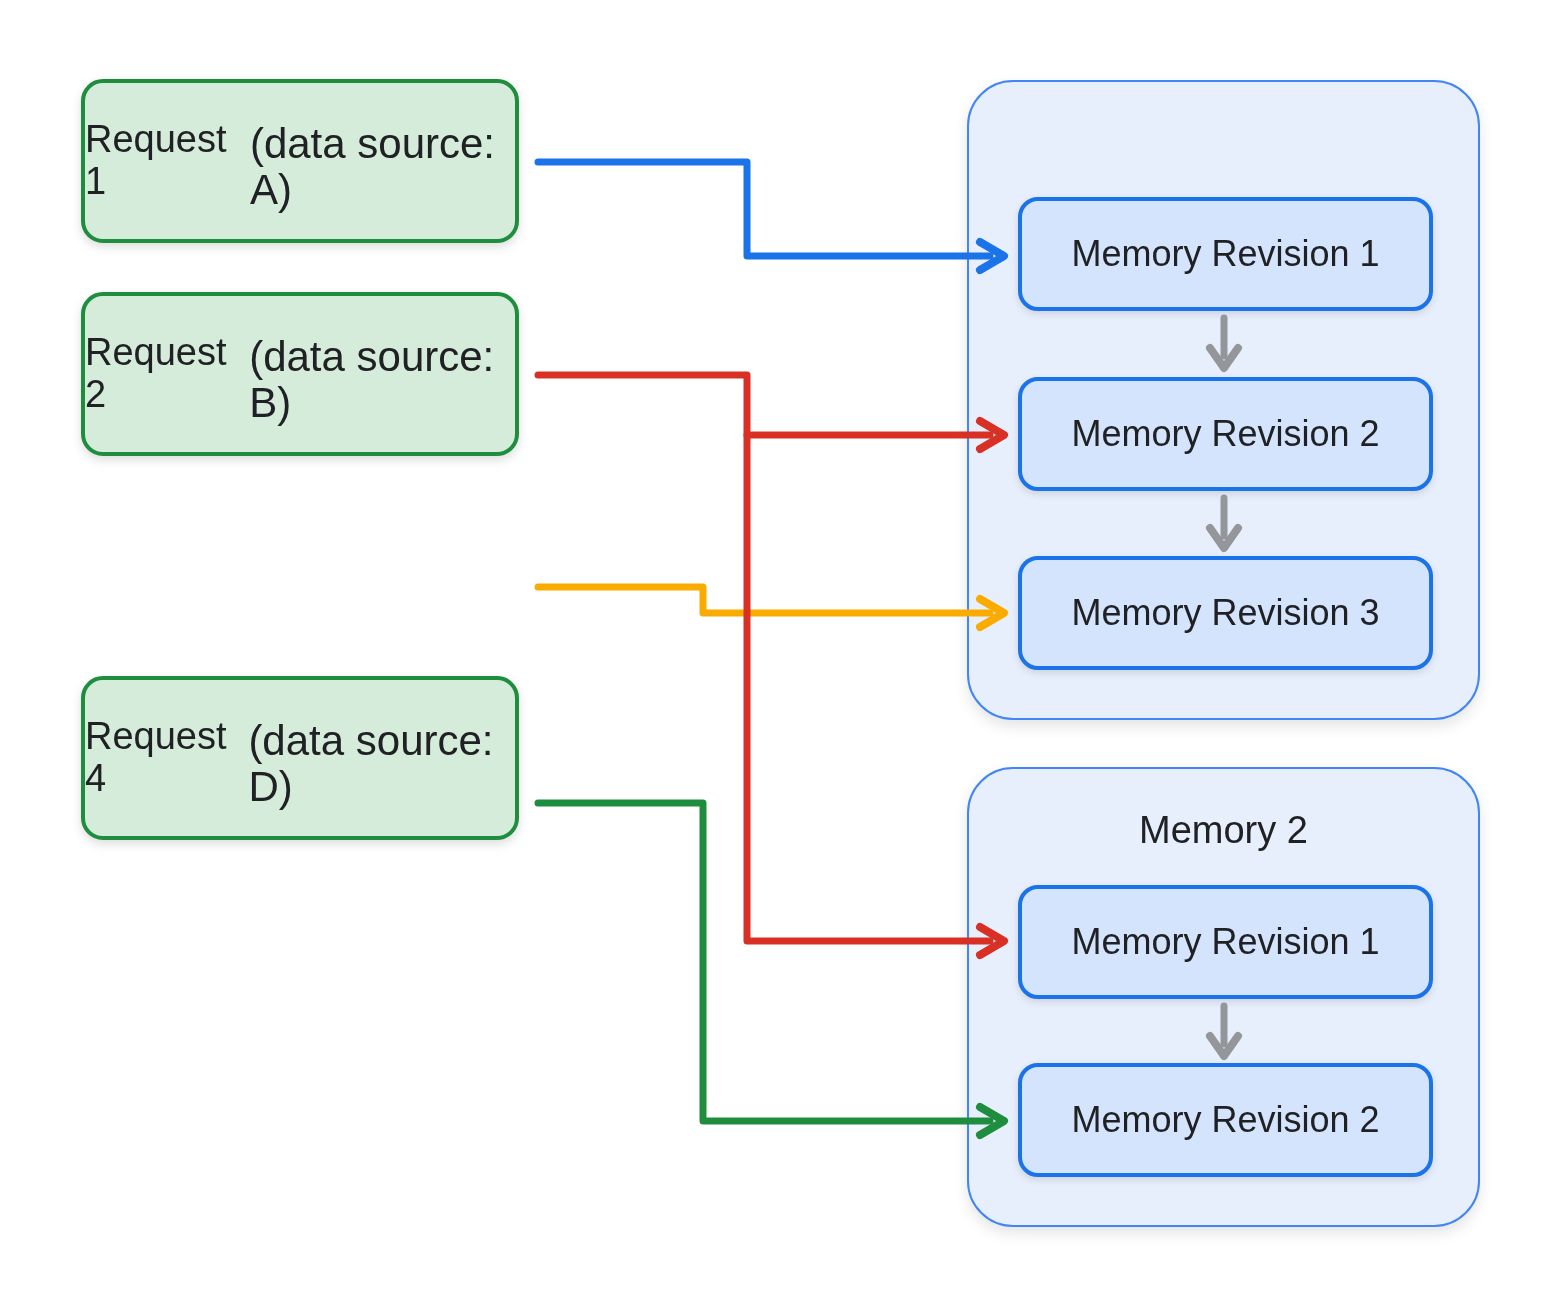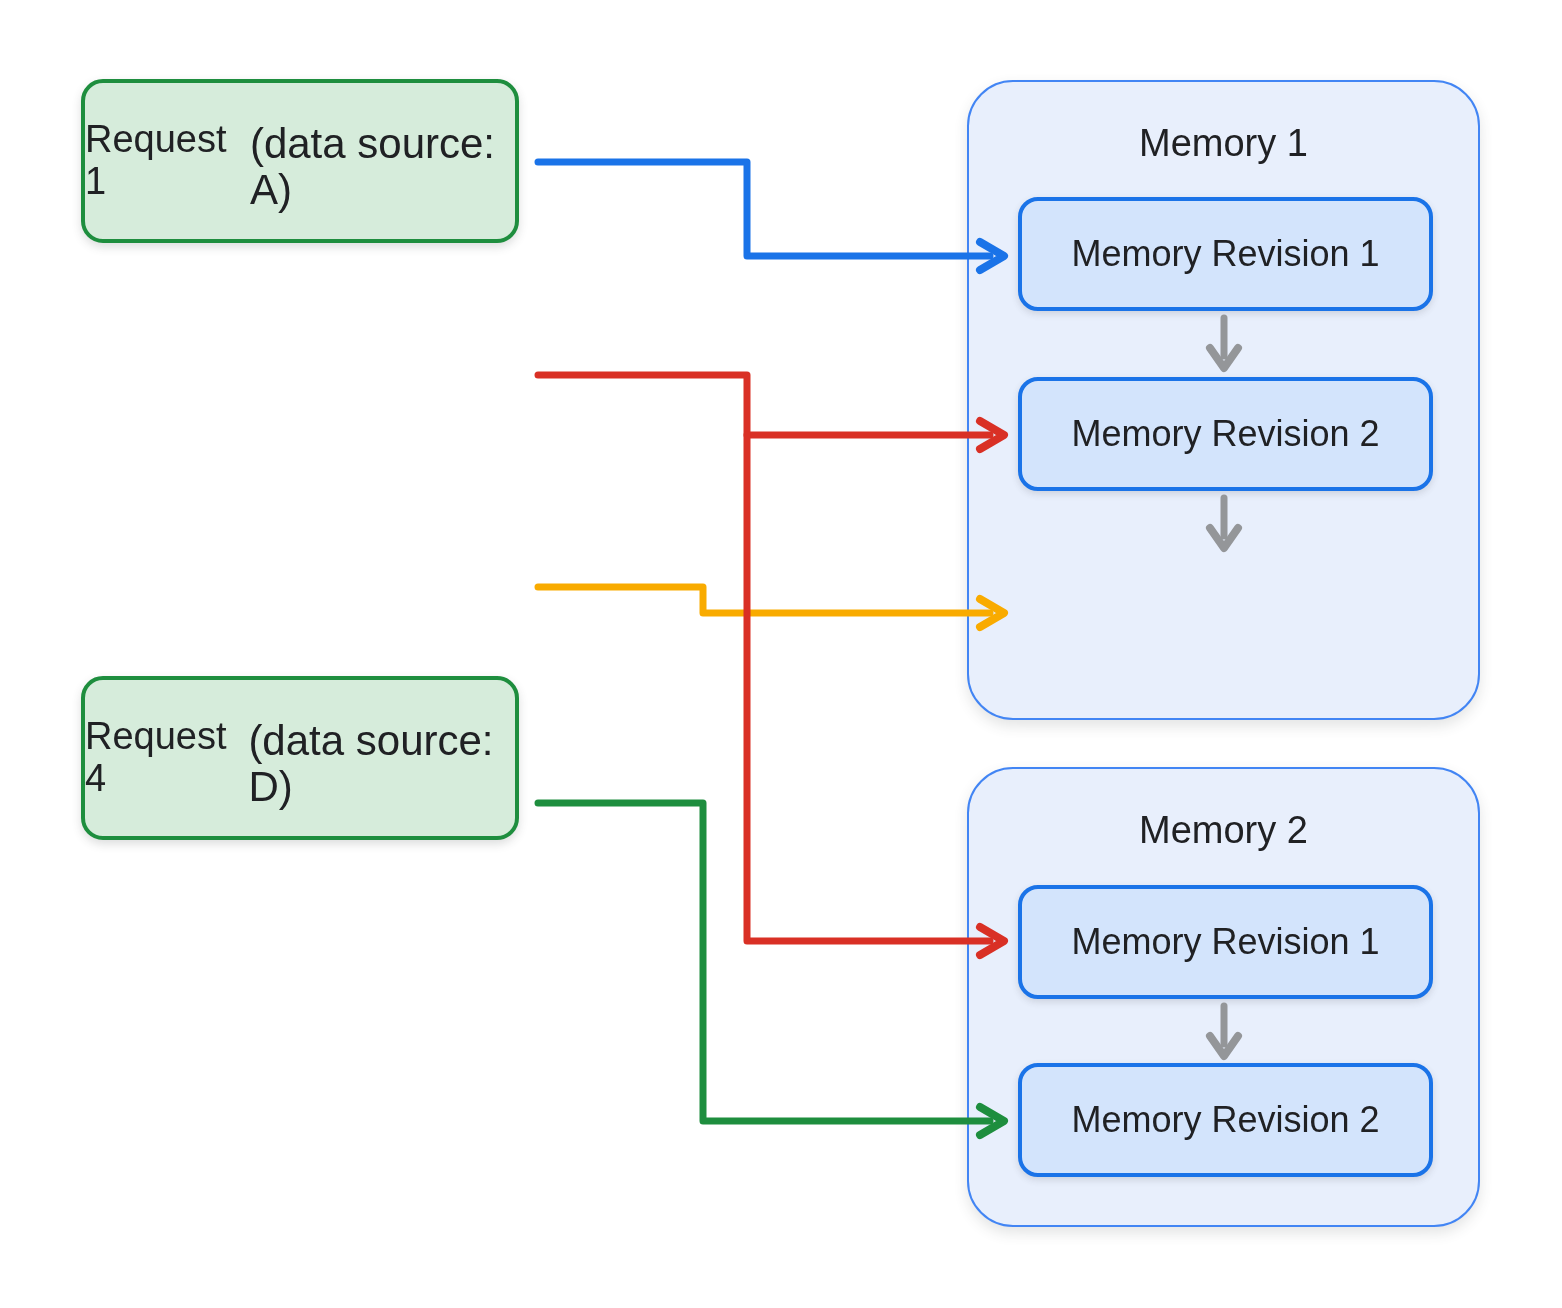--- a/index.html
+++ b/index.html
@@ -81,29 +81,33 @@
 </style>
 </head>
 <body>
 
 <div class="canvas" style="--canvas-bg: #ffffff; --text-color: #202124; --request-fill: #d6ecdb; --request-border: #1e8e3e; --memory-fill: #e8effc; --memory-border: #4285f4; --revision-fill: #d3e4fc; --revision-border: #1a73e8;">
 
   <div class="request" style="top:79px">
     <div class="req-title">Request 1</div>
     <div class="req-sub">(data source: A)</div>
   </div>
+  <div class="request" style="top:292px">
+    <div class="req-title">Request 2</div>
+    <div class="req-sub">(data source: B)</div>
+  </div>
   <div class="request" style="top:676px">
     <div class="req-title">Request 4</div>
     <div class="req-sub">(data source: D)</div>
   </div>
 
   <div class="memory" style="top:80px;height:640px"></div>
-  <div class="mem-title" style="top:122px">Memory 1</div>
   <div class="revision" style="top:197px">Memory Revision 1</div>
   <div class="revision" style="top:377px">Memory Revision 2</div>
+  <div class="revision" style="top:556px">Memory Revision 3</div>
 
   <div class="memory" style="top:767px;height:460px"></div>
   <div class="mem-title" style="top:809px">Memory 2</div>
   <div class="revision" style="top:885px">Memory Revision 1</div>
   <div class="revision" style="top:1063px">Memory Revision 2</div>
 
   <svg id="connector-layer" viewBox="0 0 1562 1308" xmlns="http://www.w3.org/2000/svg">
       <polyline points="538,162 747,162 747,256 990,256" fill="none" stroke="#1a73e8" stroke-width="7" stroke-linecap="round" stroke-linejoin="round"></polyline>
       <path d="M 980 242 L 1004 256 L 980 270" fill="none" stroke="#1a73e8" stroke-width="8" stroke-linecap="round" stroke-linejoin="round"></path>
       <polyline points="538,587 703,587 703,613 990,613" fill="none" stroke="#f9ab00" stroke-width="7" stroke-linecap="round" stroke-linejoin="round"></polyline>

